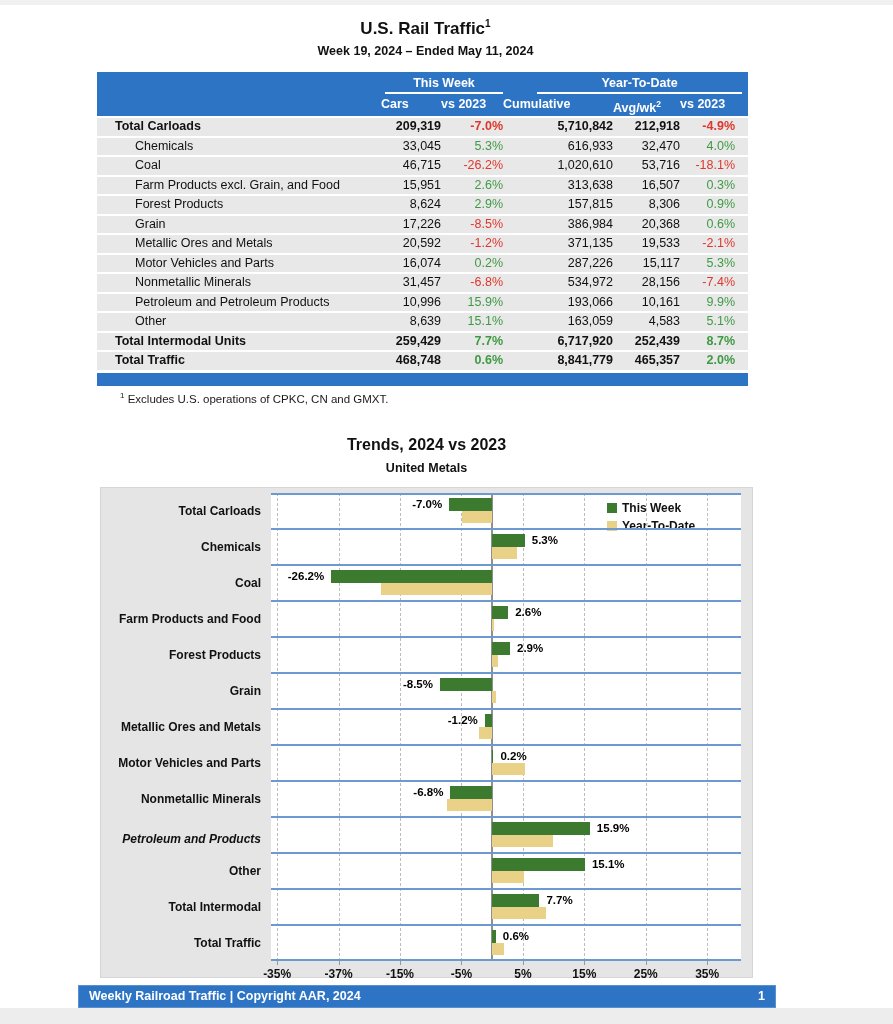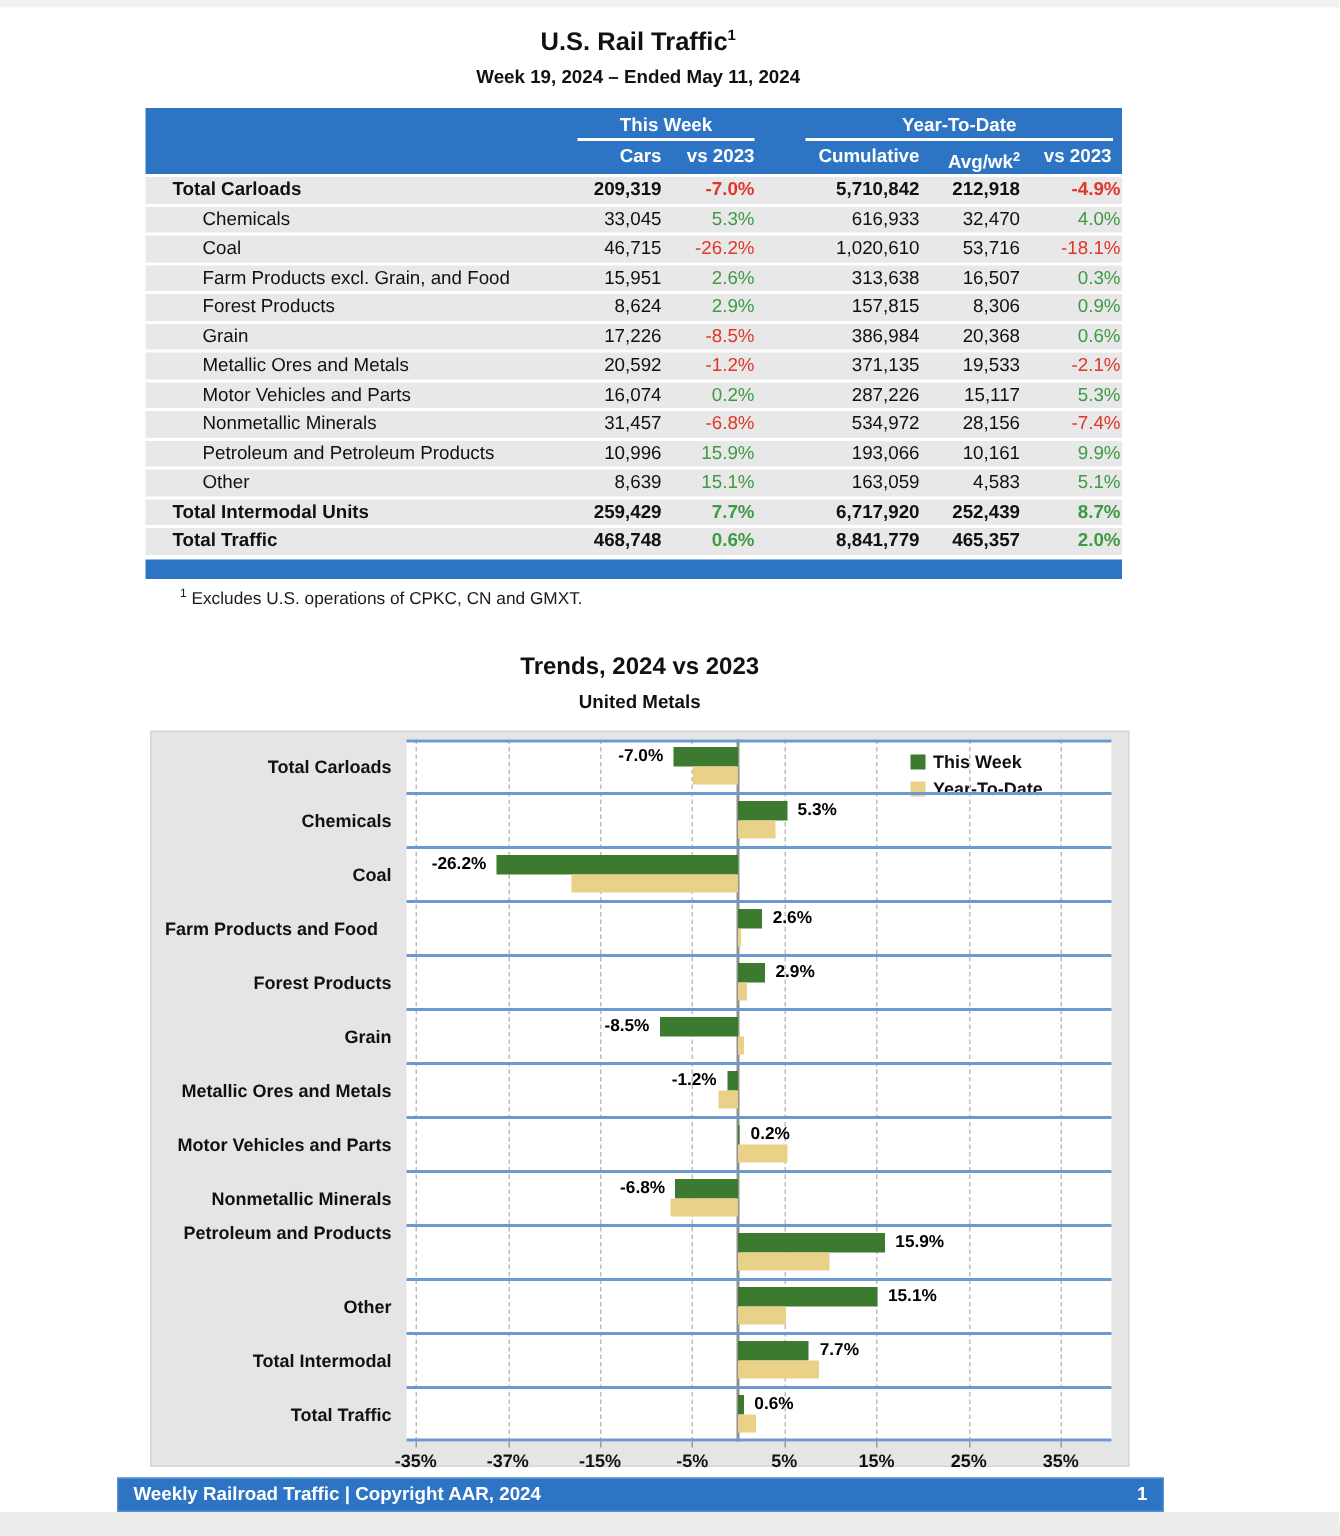--- a/index.html
+++ b/index.html
@@ -13,30 +13,30 @@
   .doc-title{left:0;top:18px;width:851px;text-align:center;font-size:17px;font-weight:700;}
   .doc-title sup{font-size:10px;}
   .doc-subtitle{left:0;top:44px;width:851px;text-align:center;font-size:12.5px;font-weight:700;}
   
   .rail-table{left:97px;top:72px;width:651px;}
   .thead{position:relative;background:#2e74c4;height:44px;color:#fff;font-weight:700;}
   .grp{position:absolute;top:3px;height:17px;line-height:17px;text-align:center;font-size:12.5px;border-bottom:2px solid #fff;}
   .grp-tw{left:288px;width:118px;}
   .grp-ytd{left:440px;width:205px;}
   .col-row{position:absolute;left:0;top:22px;width:651px;display:grid;grid-template-columns:284px 60px 62px 110px 67px 68px;height:20px;line-height:20px;font-size:12.5px;}
-  .col-row div{text-align:right;}
+  .col-row div{}
   .col-row div:last-child{padding-right:7px;}
   .col-row sup{font-size:8.5px;}
   .tbody{margin-top:2px;}
   .trow{display:grid;grid-template-columns:284px 60px 62px 110px 67px 68px;height:17.5px;line-height:17.5px;background:#e8e8e8;margin-bottom:2px;font-size:12.5px;}
   .trow.bold{font-weight:700;}
   .trow .lbl{padding-left:38px;text-align:left;}
   .trow.bold .lbl{padding-left:18px;}
   .trow div{text-align:right;white-space:nowrap;}
-  .trow div:last-child{padding-right:1px;}
+  .trow div:last-child{padding-right:13px;}
   .pos{color:#3f9a44;}
   .neg{color:#e0362b;}
   .blue-bar{margin-top:3px;height:13px;background:#2e74c4;}
   
   .footnotes{left:120px;top:391px;font-size:11.5px;color:#1a1a1a;}
   .footnotes div{margin-bottom:5px;}
   .footnotes sup{font-size:8px;}
   
   .chart-title{left:100px;top:436px;width:653px;text-align:center;font-size:16px;font-weight:700;}
   .chart-subtitle{left:100px;top:461px;width:653px;text-align:center;font-size:12.5px;font-weight:700;}
@@ -197,27 +197,27 @@
 </div>
 
 <div class="abs chart-title">Trends, 2024 vs 2023</div>
 <div class="abs chart-subtitle">United Metals</div>
 
 <div class="abs chart-box">
   <div id="cat-labels">
       <div class="cat-label" style="top: 15.5px; height: 15px; line-height: 15px;">Total Carloads</div>
       <div class="cat-label" style="top: 51.5px; height: 15px; line-height: 15px;">Chemicals</div>
       <div class="cat-label" style="top: 87.5px; height: 15px; line-height: 15px;">Coal</div>
-      <div class="cat-label" style="top: 123.5px; height: 15px; line-height: 15px; text-align: center;">Farm Products and Food</div>
+      <div class="cat-label" style="top: 123.5px; height: 15px; line-height: 15px;">Farm Products and Food</div>
       <div class="cat-label" style="top: 159.5px; height: 15px; line-height: 15px;">Forest Products</div>
       <div class="cat-label" style="top: 195.5px; height: 15px; line-height: 15px;">Grain</div>
       <div class="cat-label" style="top: 231.5px; height: 15px; line-height: 15px;">Metallic Ores and Metals</div>
       <div class="cat-label" style="top: 267.5px; height: 15px; line-height: 15px;">Motor Vehicles and Parts</div>
       <div class="cat-label" style="top: 303.5px; height: 15px; line-height: 15px;">Nonmetallic Minerals</div>
-      <div class="cat-label" style="top: 327px; height: 15px; line-height: 15px;">Petroleum and Products</div>
+      <div class="cat-label" style="top: 344px; height: 15px; line-height: 15px; font-style: italic;">Petroleum and Products</div>
       <div class="cat-label" style="top: 375.5px; height: 15px; line-height: 15px;">Other</div>
       <div class="cat-label" style="top: 411.5px; height: 15px; line-height: 15px;">Total Intermodal</div>
       <div class="cat-label" style="top: 447.5px; height: 15px; line-height: 15px;">Total Traffic</div>
     </div>
   <div class="plot" id="plot">
     <div class="legend">
       <div class="legend-row">
           <span class="swatch green"></span>
           <span>This Week</span>
         </div>

